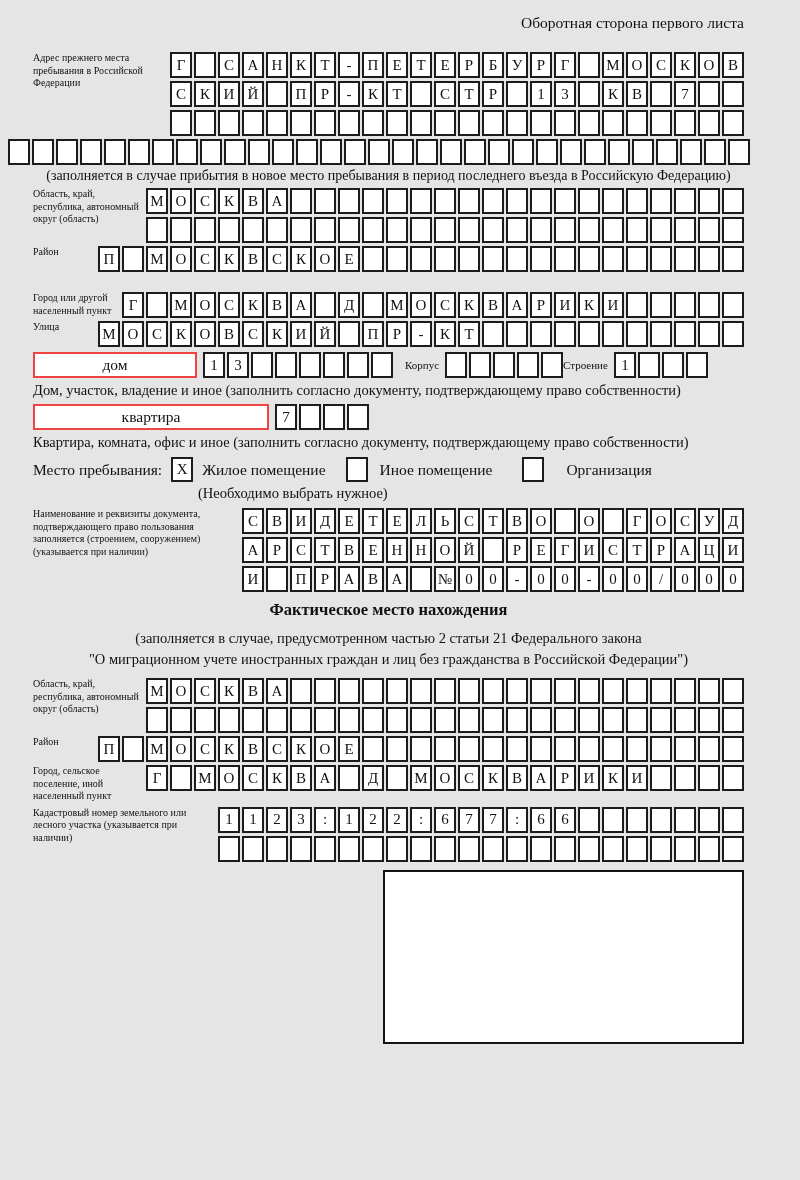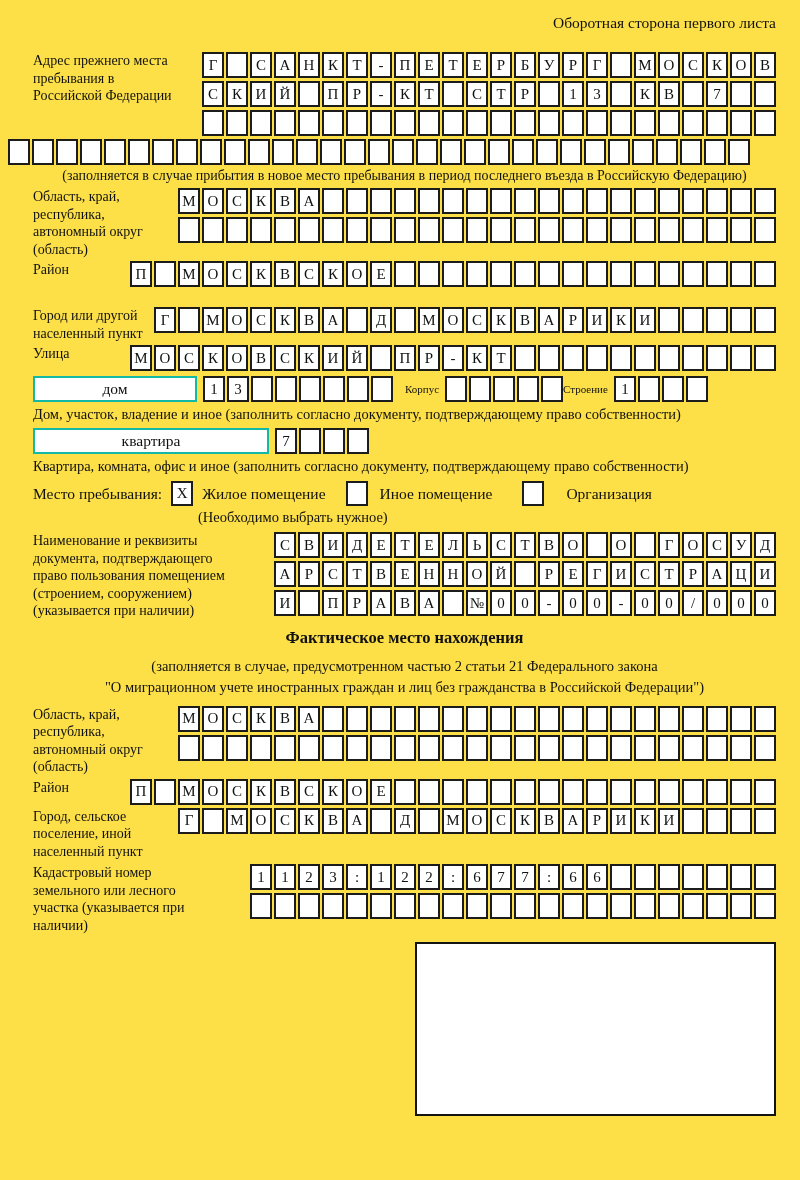--- a/index.html
+++ b/index.html
@@ -1,43 +1,43 @@
 <!DOCTYPE html>
 <html><head>
 <meta charset="utf-8">
 <style>
   html,body{margin:0;padding:0;background:#fff;}
   .page{
     position:relative;
     width:800px;height:1180px;
     box-sizing:border-box;
-    padding:14px 24px 0 33px;
-    background:#fde047;
+    padding:14px 56px 0 33px;
+    background:#e5e5e5;
     color:#111;
     font-family:"Liberation Serif","DejaVu Serif",serif;
     overflow:hidden;
   }
   .hdr-note{text-align:right;font-size:15.5px;margin-bottom:20px;}
   .frow{display:flex;align-items:flex-start;}
-  .flabel{flex:1 1 auto;font-size:14px;line-height:1.25;padding-right:6px;}
+  .flabel{flex:1 1 auto;font-size:10px;line-height:1.25;padding-right:6px;}
   .cellstack{margin-left:auto;display:flex;flex-direction:column;gap:3px;align-items:flex-end;}
   .cells{display:flex;gap:2px;margin-left:auto;}
   .cells.noauto{margin-left:0;}
   .cell{
     box-sizing:border-box;flex:0 0 auto;
     width:22px;height:26px;border:2px solid #1c1c1c;
     display:flex;align-items:center;justify-content:center;
     font-size:15px;line-height:1;background:#fff;
   }
   .fullrow{margin-left:-25px;margin-top:3px;}
   .caption{font-size:14px;text-align:center;margin-top:3px;}
   .sec-title{font-size:16.5px;font-weight:bold;text-align:center;margin:6px 0 8px 0;}
   .blk{margin-top:4px;}
   .bigbox{
-    box-sizing:border-box;height:26px;border:2px solid #14b8a6;
+    box-sizing:border-box;height:26px;border:2px solid #ef4444;
     display:flex;align-items:center;justify-content:center;
     font-size:15.5px;flex:0 0 auto;background:#fff;
   }
   .inline-lbl{font-size:11px;line-height:26px;flex:0 0 auto;}
   .house-line{display:flex;align-items:flex-start;margin-top:5px;}
   .note-left{font-size:14.5px;margin-top:4px;}
   .stay{display:flex;align-items:center;margin-top:6px;font-size:15.5px;}
   .chk{
     box-sizing:border-box;width:22px;height:25px;border:2px solid #1c1c1c;
     display:flex;align-items:center;justify-content:center;
@@ -380,21 +380,21 @@
     <span class="chk" style="margin-left:9px">X</span>
     <span style="margin-left:9px">Жилое помещение</span>
     <span class="chk" style="margin-left:20px"></span>
     <span style="margin-left:12px">Иное помещение</span>
     <span class="chk" style="margin-left:30px"></span>
     <span style="margin-left:22px">Организация</span>
   </div>
   <div class="stay-note">(Необходимо выбрать нужное)</div>
 
   <div class="frow">
-    <div class="flabel" style="max-width:212px">Наименование и реквизиты документа, подтверждающего право пользования помещением (строением, сооружением) (указывается при наличии)</div>
+    <div class="flabel" style="max-width:212px">Наименование и реквизиты документа, подтверждающего право пользования заполняется (строением, сооружением) (указывается при наличии)</div>
     <div class="cellstack">
       <div class="cells noauto">
           <div class="cell">С</div>
           <div class="cell">В</div>
           <div class="cell">И</div>
           <div class="cell">Д</div>
           <div class="cell">Е</div>
           <div class="cell">Т</div>
           <div class="cell">Е</div>
           <div class="cell">Л</div>

